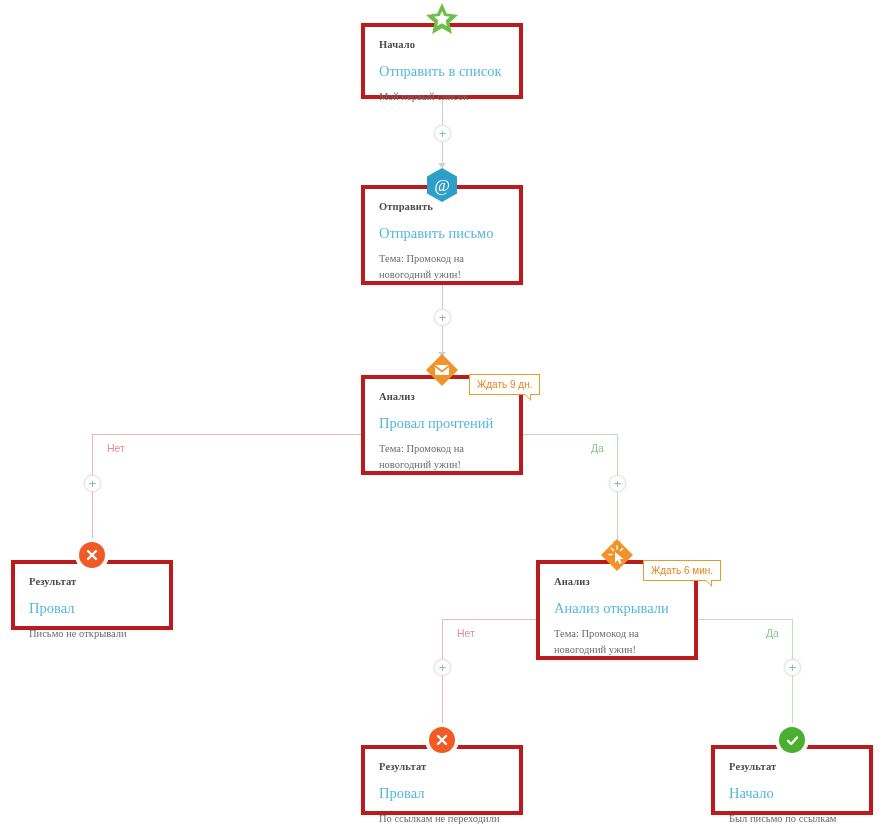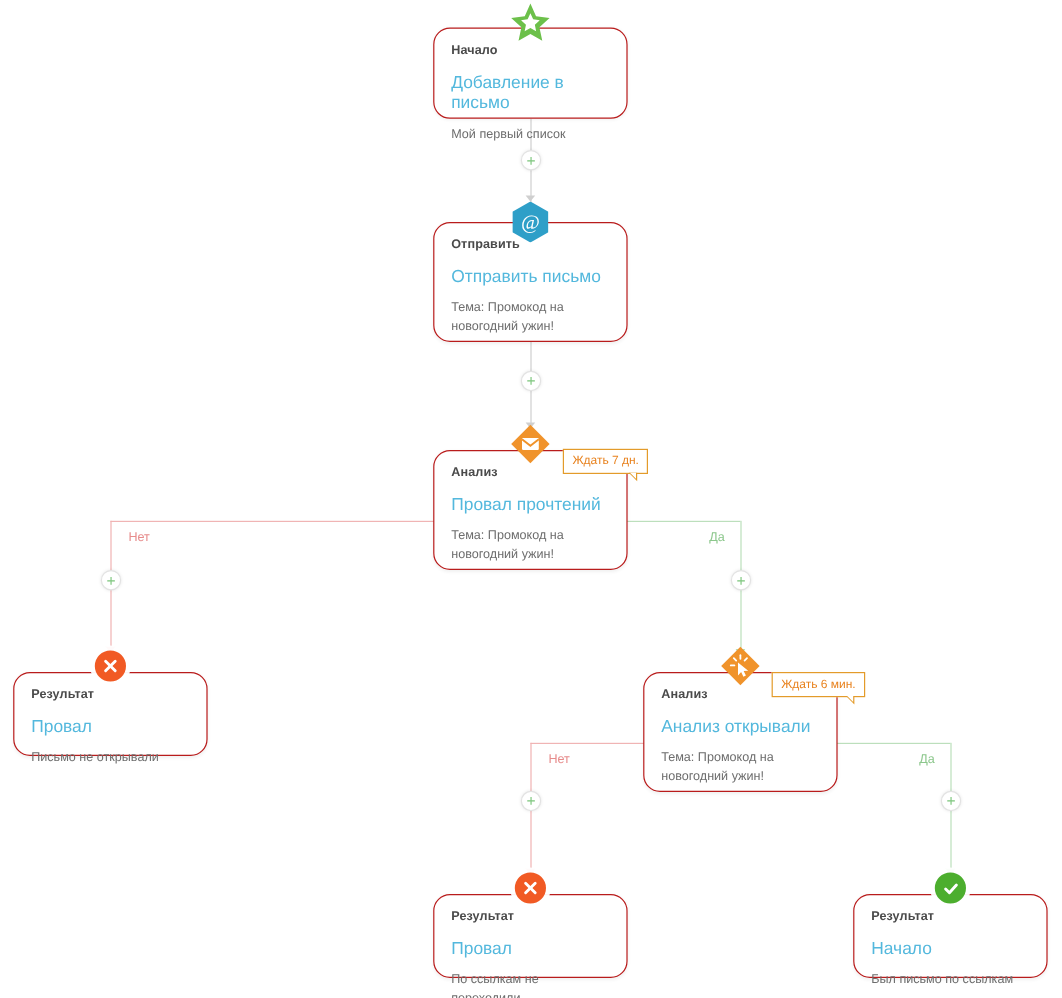--- a/index.html
+++ b/index.html
@@ -61,25 +61,26 @@
     font-family: "Liberation Sans", sans-serif;
     z-index: 6;
     cursor: pointer;
     user-select: none;
   }
 
   
   .card {
     position: absolute;
     background: #ffffff;
-    border: 1px solid #b91c1c;
-    border-radius: 14px;
+    border: 4px solid #b91c1c;
+    border-radius: 0;
     box-shadow: 0 1px 3px rgba(0,0,0,0.06);
     padding: 12px 14px 14px 14px;
     z-index: 4;
+    font-family: Liberation Serif, serif;
   }
   .card-kind {
     font-size: 10.5px;
     color: #4a4a4a;
     font-weight: bold;
     letter-spacing: .1px;
     margin-bottom: 13px;
   }
   .card-title {
     font-size: 14.5px;
@@ -201,21 +202,21 @@
   <div class="plus-btn" style="left:434px; top:659px;">+</div>
   <div class="plus-btn" style="left:784px; top:659px;">+</div>
 
   <div class="branch-label no" style="left:107px; top:442px;">Нет</div>
   <div class="branch-label yes" style="left:591px; top:442px;">Да</div>
   <div class="branch-label no" style="left:457px; top:627px;">Нет</div>
   <div class="branch-label yes" style="left:766px; top:627px;">Да</div>
 
   <div class="card" style="left:361px; top:23px; width:162px; height:76px;">
     <div class="card-kind">Начало</div>
-    <div class="card-title">Добавление в письмо</div>
+    <div class="card-title">Отправить в список</div>
     <div class="card-desc">Мой первый список</div>
   </div>
   <div class="badge badge-star" style="left:424px; top:1px;">
     <svg width="36" height="36" viewBox="0 0 36 36">
       <polygon points="18,2 22.7,12.6 34,14 25.5,21.8 27.9,33 18,27.3 8.1,33 10.5,21.8 2,14 13.3,12.6" fill="#6cc04a"></polygon>
       <polygon points="18,10 20.3,15.1 25.8,15.8 21.7,19.6 22.8,25 18,22.3 13.2,25 14.3,19.6 10.2,15.8 15.7,15.1" fill="#ffffff"></polygon>
     </svg>
   </div>
 
   <div class="card" style="left:361px; top:185px; width:162px; height:100px;">
@@ -235,21 +236,21 @@
     <div class="card-title">Провал прочтений</div>
     <div class="card-desc">Тема: Промокод на новогодний ужин!</div>
   </div>
   <div class="badge badge-diamond" style="left:425px; top:353px;">
     <svg width="34" height="34" viewBox="0 0 34 34">
       <polygon points="17,1 33,17 17,33 1,17" fill="#f0932b"></polygon>
       <rect x="10" y="12" width="14" height="10" rx="1" fill="#ffffff"></rect>
       <polyline points="10,13 17,18.5 24,13" fill="none" stroke="#f0932b" stroke-width="1.6"></polyline>
     </svg>
   </div>
-  <div class="wait-tip" style="left:469px; top:374px;">Ждать 7 дн.</div>
+  <div class="wait-tip" style="left:469px; top:374px;">Ждать 9 дн.</div>
 
   <div class="card" style="left:11px; top:560px; width:162px; height:70px;">
     <div class="card-kind">Результат</div>
     <div class="card-title">Провал</div>
     <div class="card-desc">Письмо не открывали</div>
   </div>
   <div class="badge badge-circle fail" style="left:79px; top:542px;">
     <svg width="14" height="14" viewBox="0 0 14 14">
       <line x1="3" y1="3" x2="11" y2="11" stroke="#ffffff" stroke-width="2.4" stroke-linecap="round"></line>
       <line x1="11" y1="3" x2="3" y2="11" stroke="#ffffff" stroke-width="2.4" stroke-linecap="round"></line>

